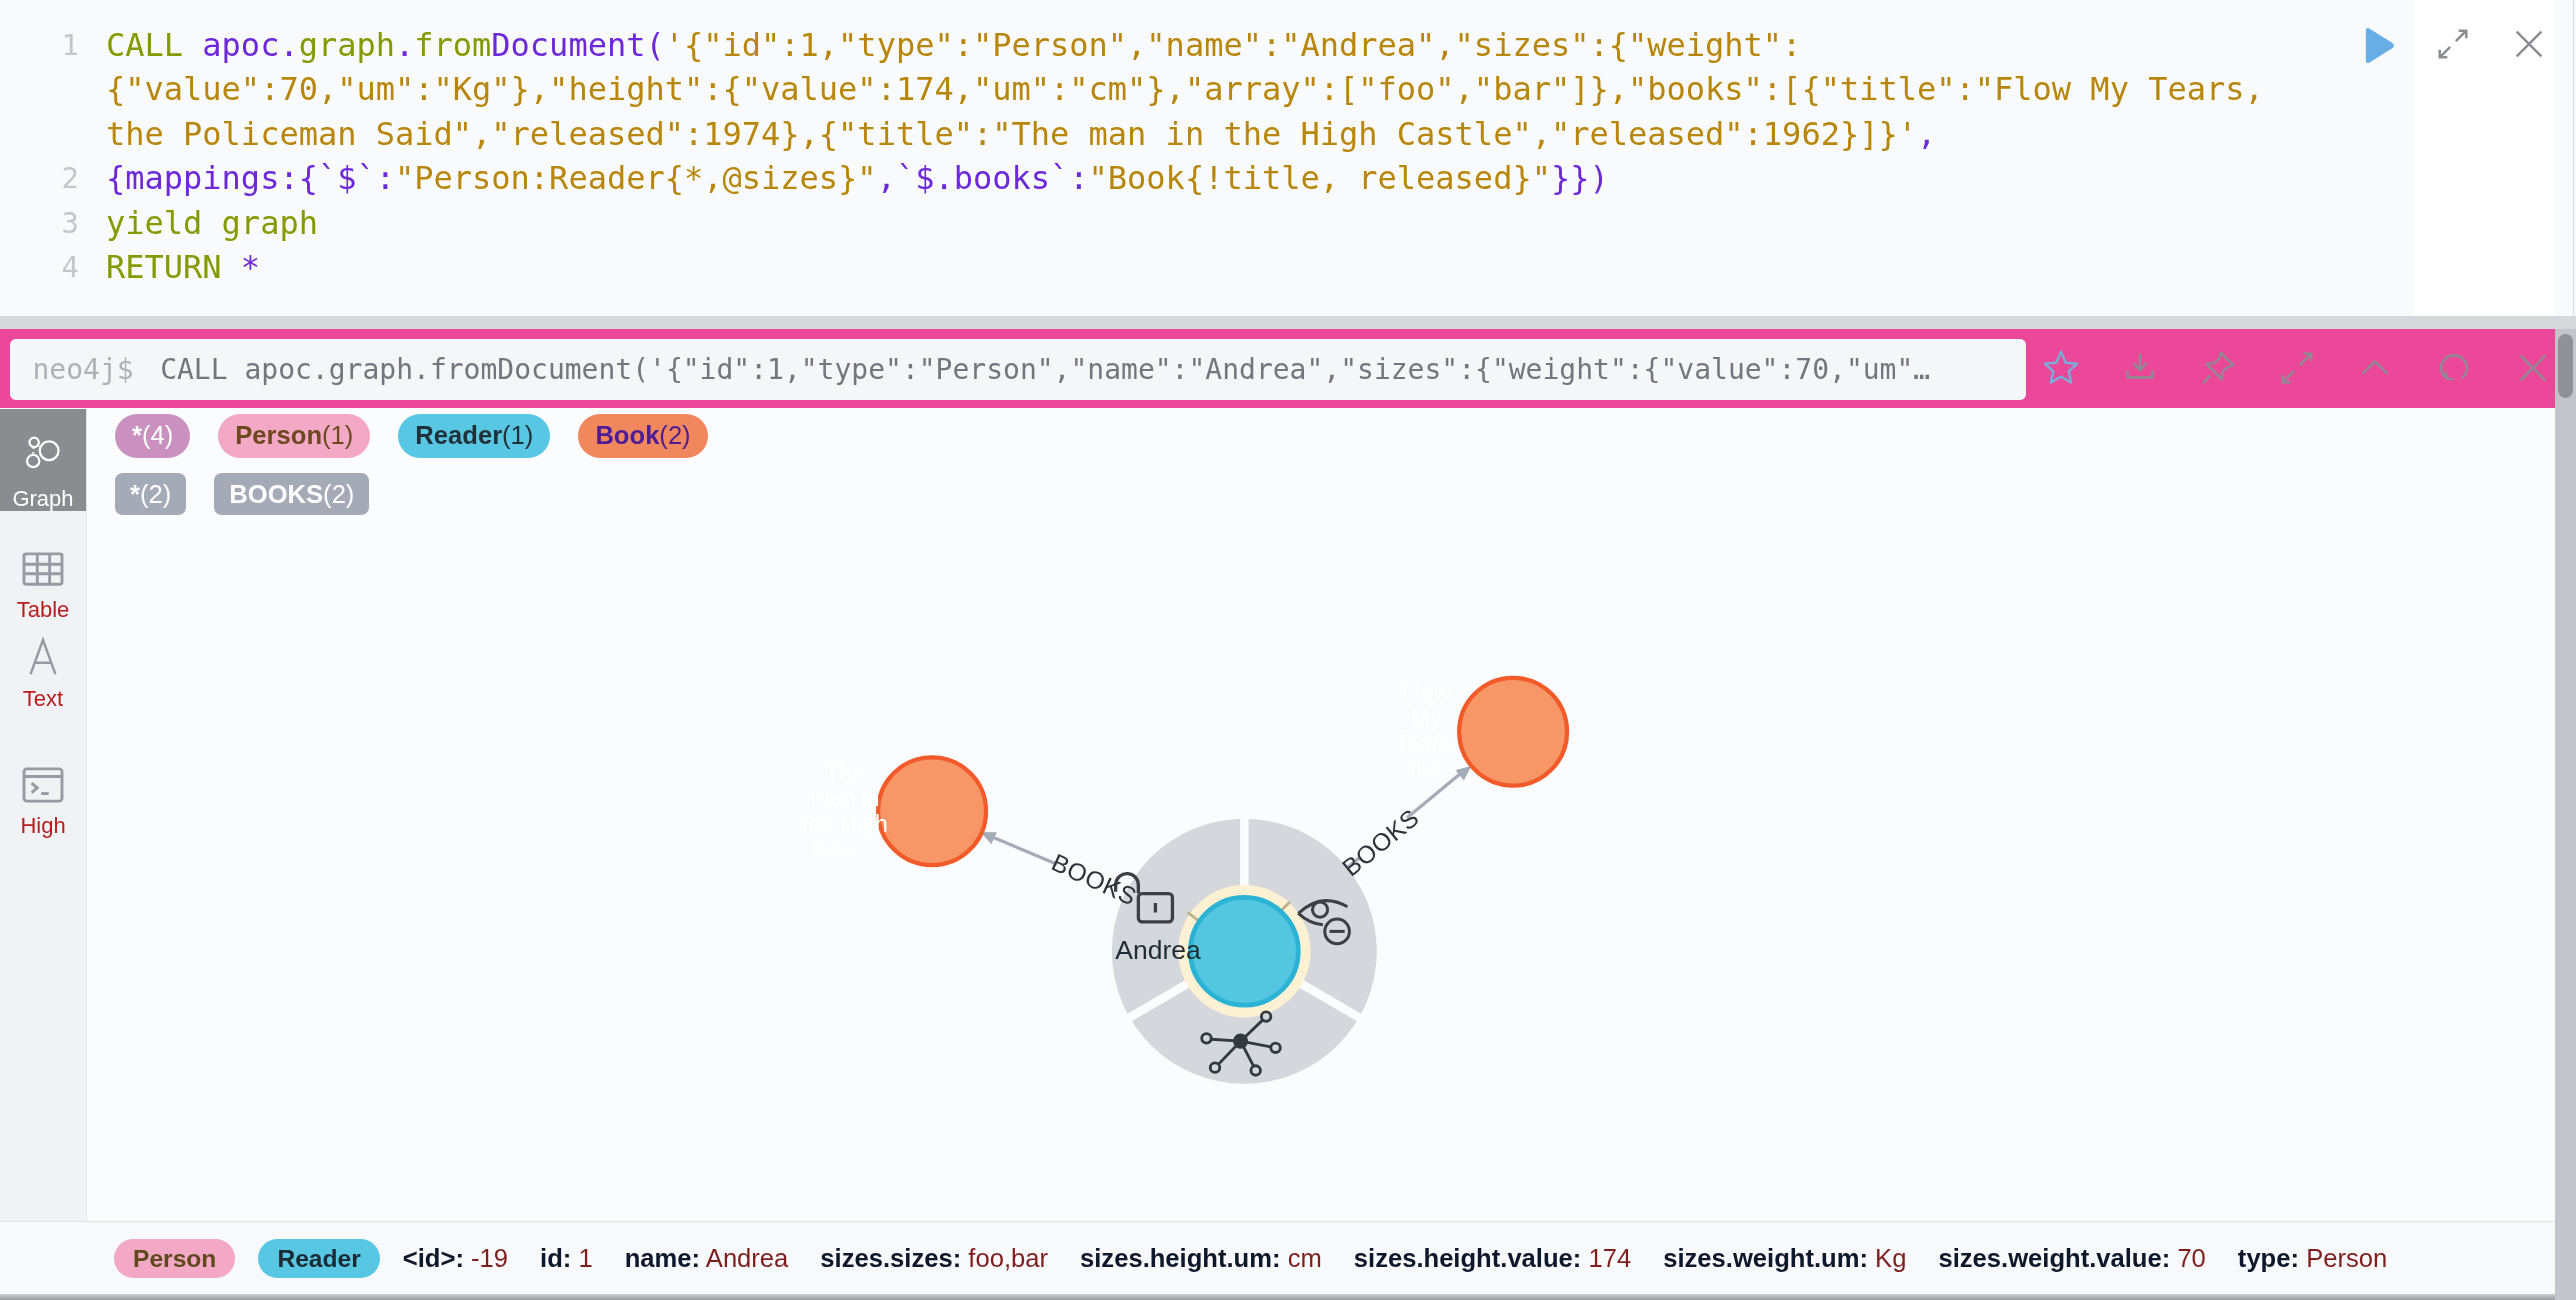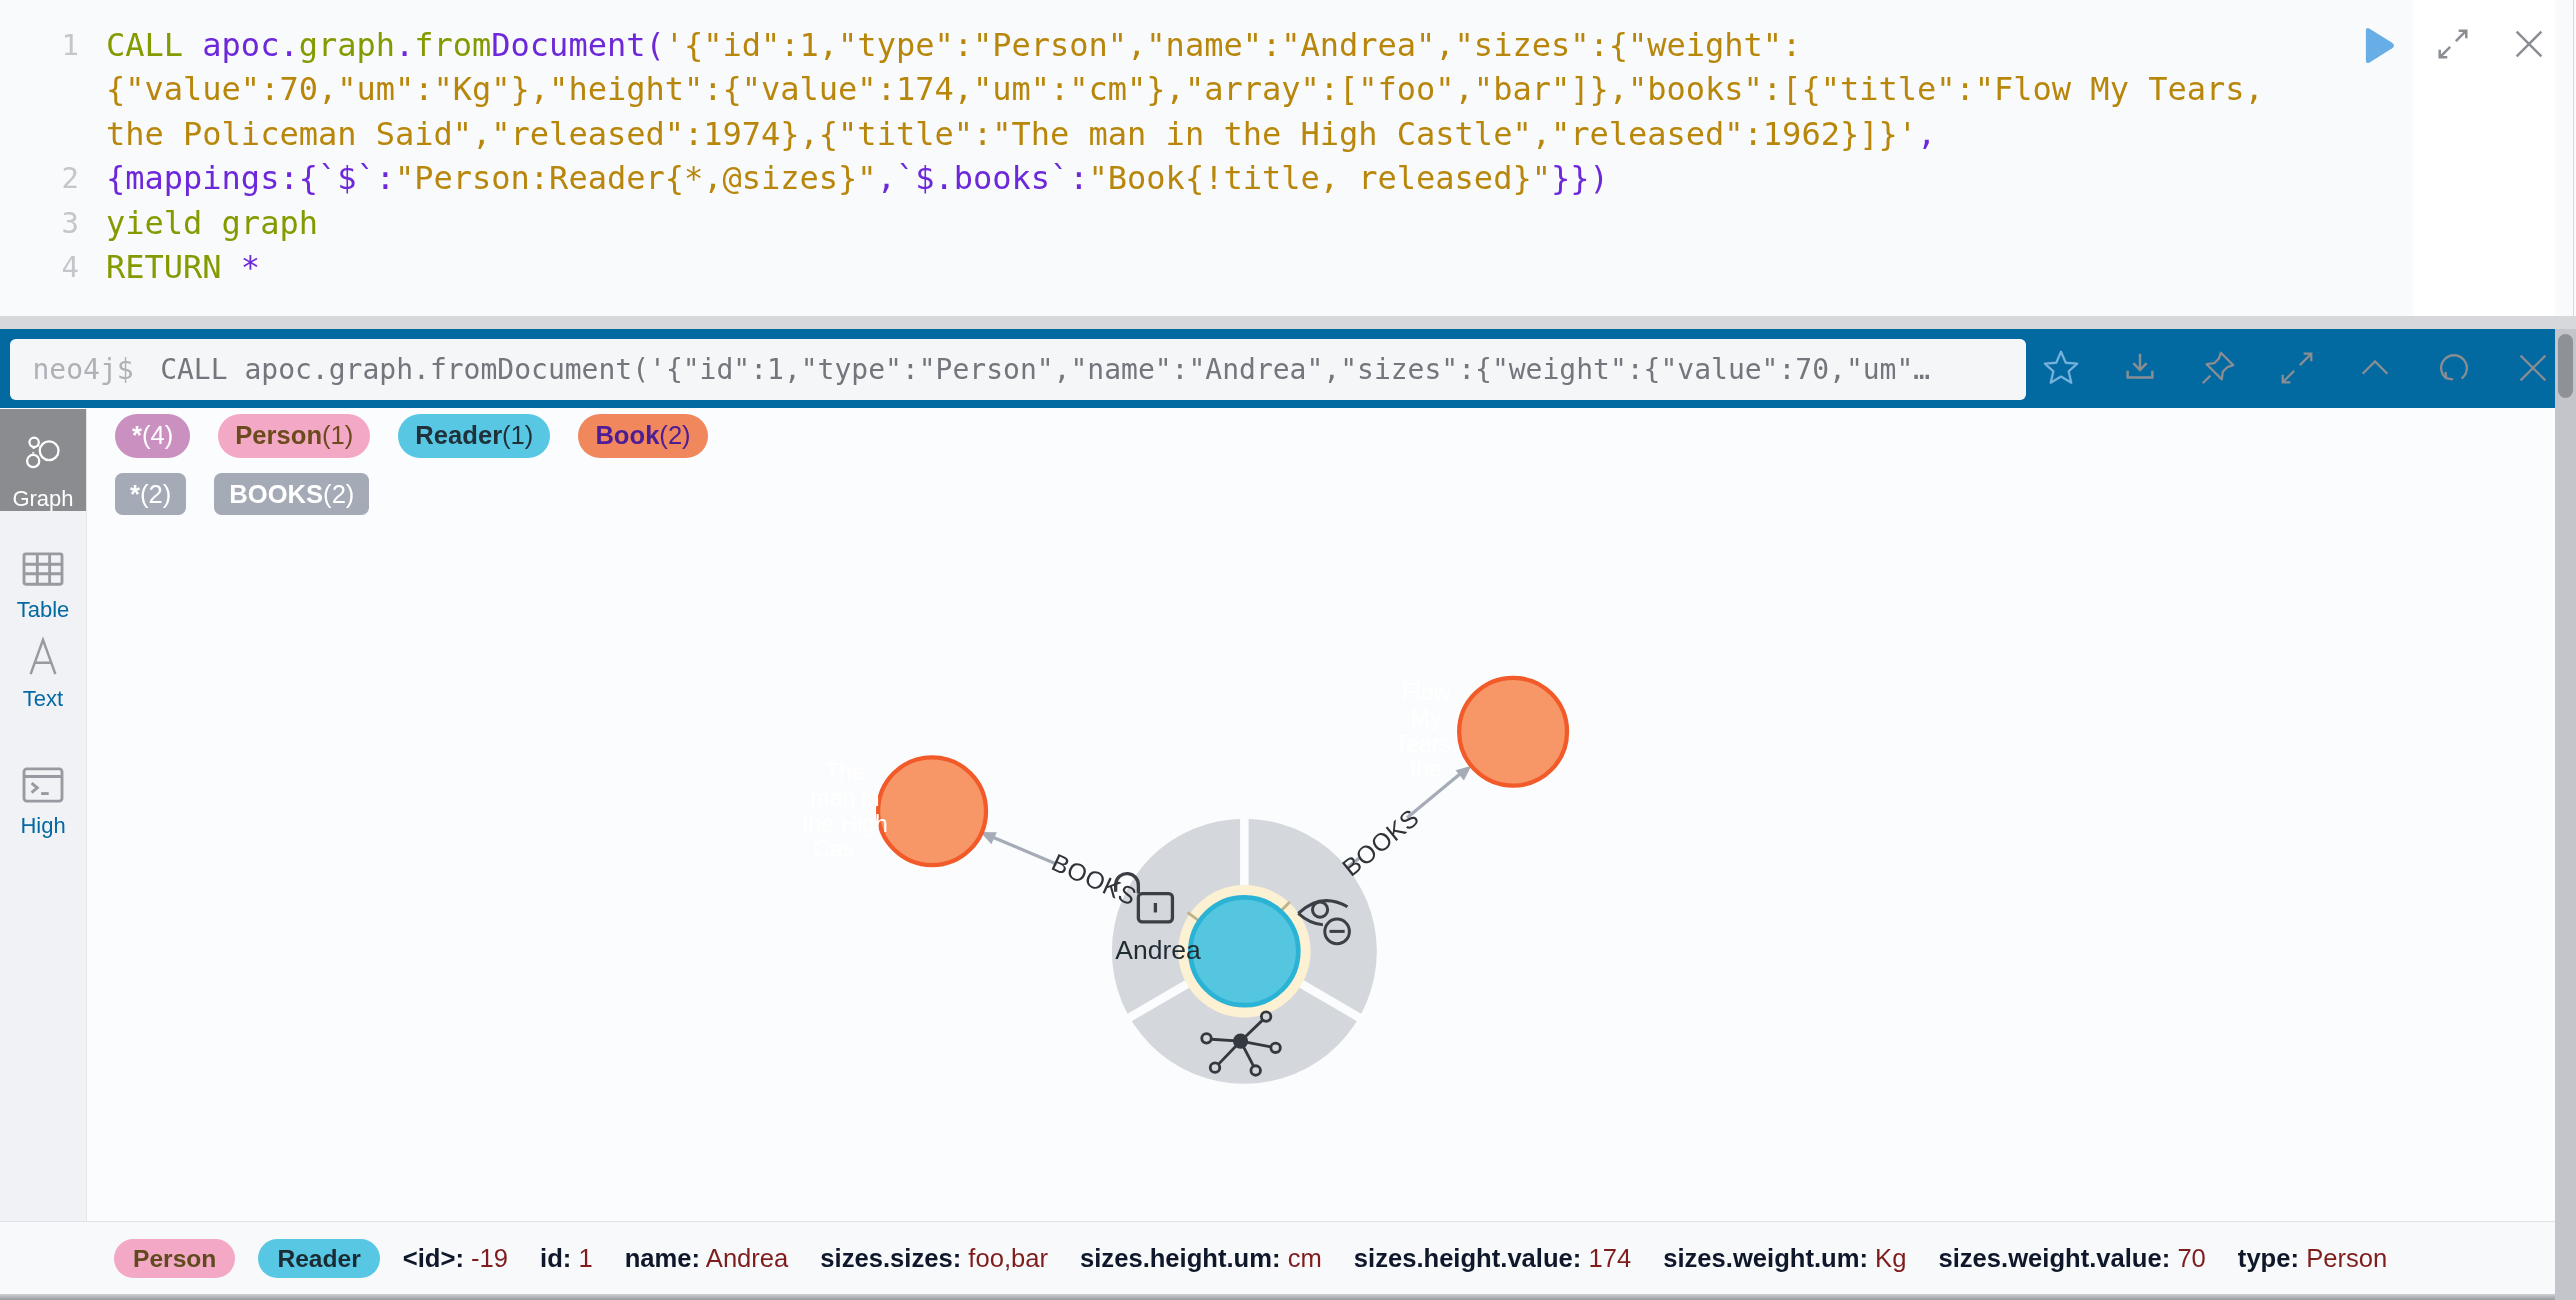--- a/index.html
+++ b/index.html
@@ -12,31 +12,31 @@
             font-family:"DejaVu Sans Mono",monospace;font-size:32px;}
   .code-row .ln{position:absolute;left:0;width:79px;text-align:right;color:#c3c6cb;font-size:29px;}
   .code-row .code-text{position:absolute;left:106px;}
   .code-text .kw{color:#859900;}
   .code-text .pl{color:#6d28d9;}
   .code-text .str{color:#b8860b;}
   .edit-action{position:absolute;cursor:pointer;background:none;border:none;padding:0;}
   
   .strip{position:absolute;left:0;top:316px;width:2576px;height:13.2px;background:#d7d8db;}
   
-  .frame-header{position:absolute;left:0;top:329px;width:2576px;height:79px;background:#0369a1;}
+  .frame-header{position:absolute;left:0;top:329px;width:2576px;height:79px;background:#ec4899;}
   .query-bar{position:absolute;left:9.5px;top:9.5px;width:2016px;height:61px;background:#f5f6f8;
              border-radius:5.7px;display:flex;align-items:center;overflow:hidden;
              font-family:"DejaVu Sans Mono",monospace;font-size:28px;cursor:pointer;}
   .query-bar .prompt{color:#aeb1b6;margin-left:23px;margin-right:26.5px;flex:none;}
   .query-bar .qtext{color:#73767c;white-space:pre;overflow:hidden;}
   .hicon{position:absolute;top:19px;width:40px;height:40px;cursor:pointer;}
   
   .frame-body{position:absolute;left:0;top:409px;width:2576px;height:812px;background:#fbfcfd;}
   .sidebar{position:absolute;left:0;top:0;width:86px;height:812px;background:#f1f2f5;border-right:0.9px solid #e4e5e8;}
-  .tab{position:absolute;left:0;width:86px;text-align:center;cursor:pointer;color:#0369a1;}
+  .tab{position:absolute;left:0;width:86px;text-align:center;cursor:pointer;color:#b91c1c;}
   .tab .tlabel{display:block;font-size:22px;margin-top:5.7px;}
   .tab.active{background:#8b8c90;color:#ffffff;}
   .legend-row{position:absolute;display:flex;gap:28px;align-items:center;}
   .pill{display:flex;align-items:center;white-space:nowrap;font-size:25.6px;cursor:pointer;}
   .pill b{font-weight:bold;}
   .npill{border-radius:24.6px;padding:7.6px 17px;}
   .rpill{border-radius:7.6px;padding:6.6px 15px;background:#a5abb6;color:#ffffff;}
   .pill-star{background:#c990c0;color:#ffffff;}
   .pill-person{background:#f3a8c5;color:#6b4a1e;}
   .pill-reader{background:#57c7e3;color:#20313a;}

